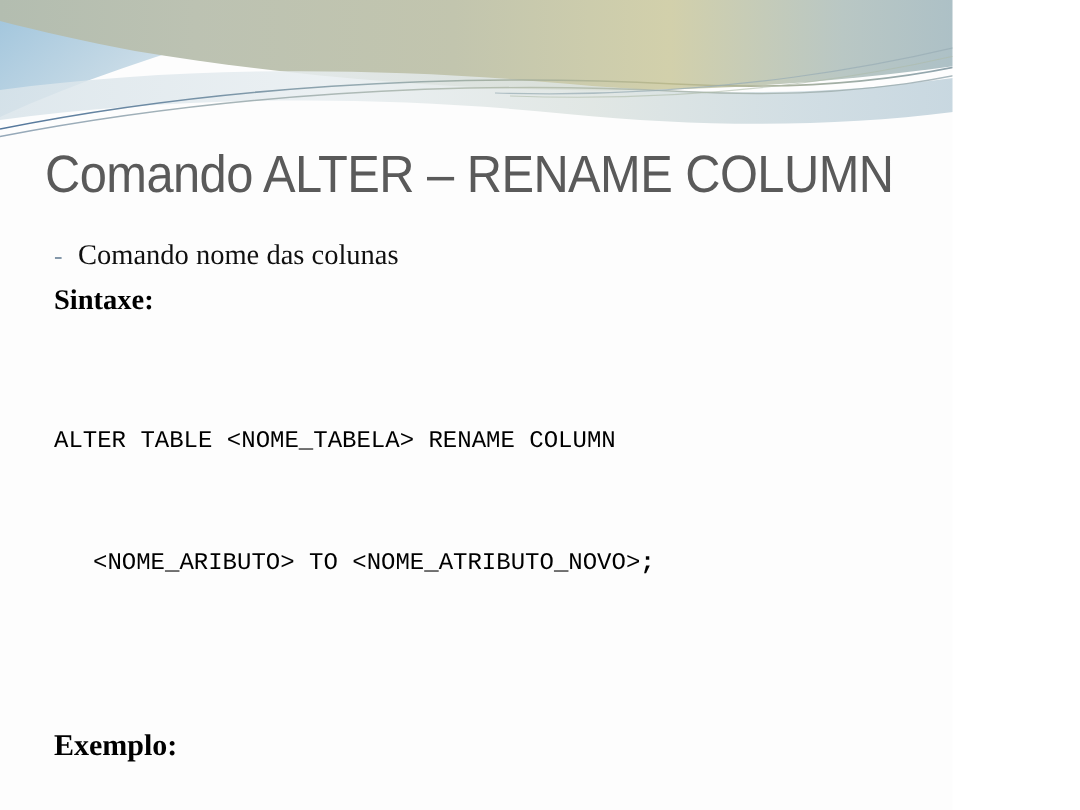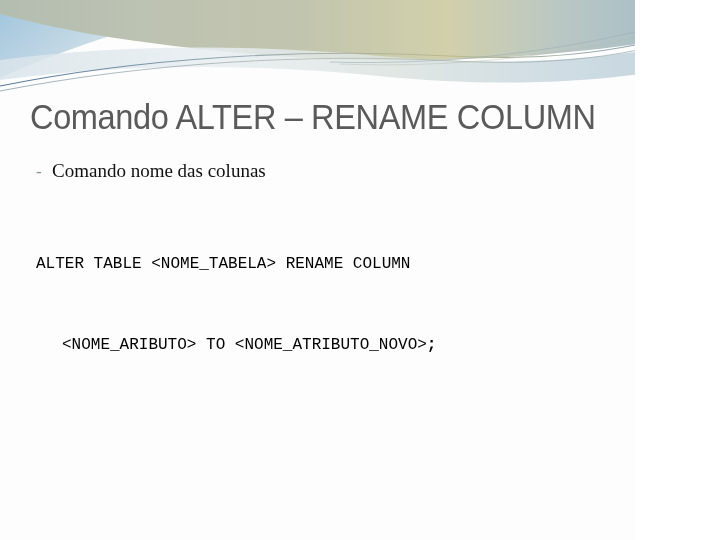--- a/index.html
+++ b/index.html
@@ -183,28 +183,30 @@
 
   <div id="title">Comando ALTER – RENAME COLUMN</div>
 
   <div id="body-block">
 
     <div class="bullet-line">
       <span class="bullet-dash">-</span>
       <span>Comando nome das colunas</span>
     </div>
 
+    <div class="heading-line">Sintaxe:</div>
 
     <div class="code-block">
       <div>ALTER TABLE &lt;NOME_TABELA&gt; RENAME COLUMN</div>
       <div class="code-line-2"><span>&lt;NOME_ARIBUTO&gt; TO &lt;NOME_ATRIBUTO_NOVO&gt;</span><span class="semi-bold">;</span></div>
     </div>
 
     <div class="gap-line"></div>
 
+    <div id="exemplo-heading">Exemplo:</div>
 
     <div class="code-block" id="example-block">
       
       
     </div>
 
   </div>
 </div>
 
 </body></html>

